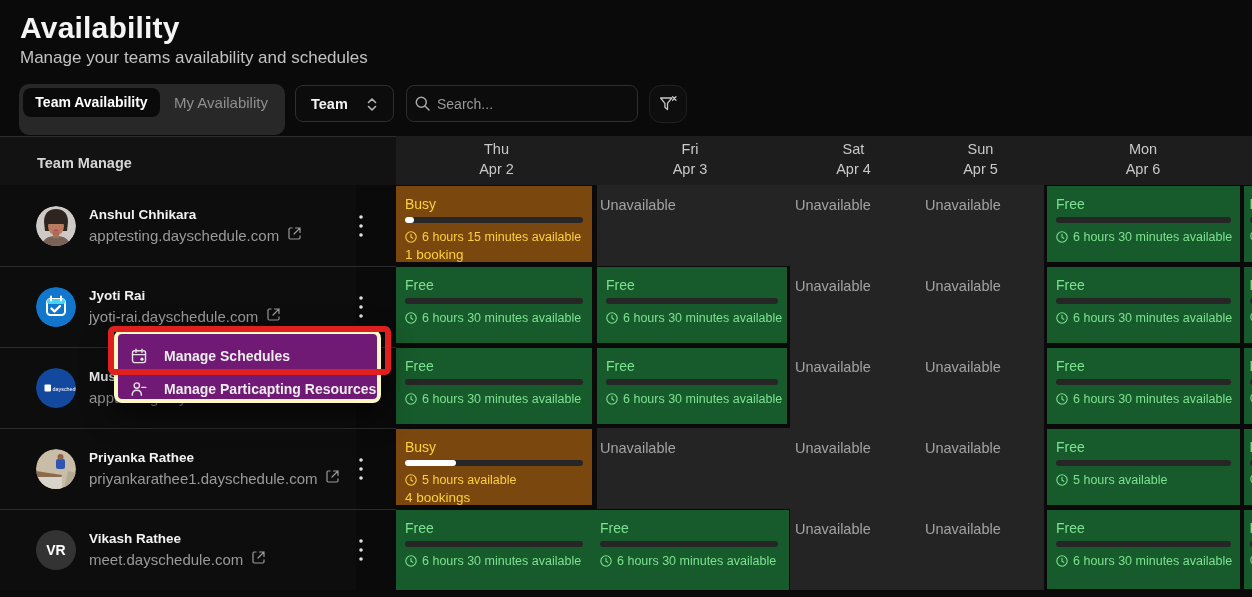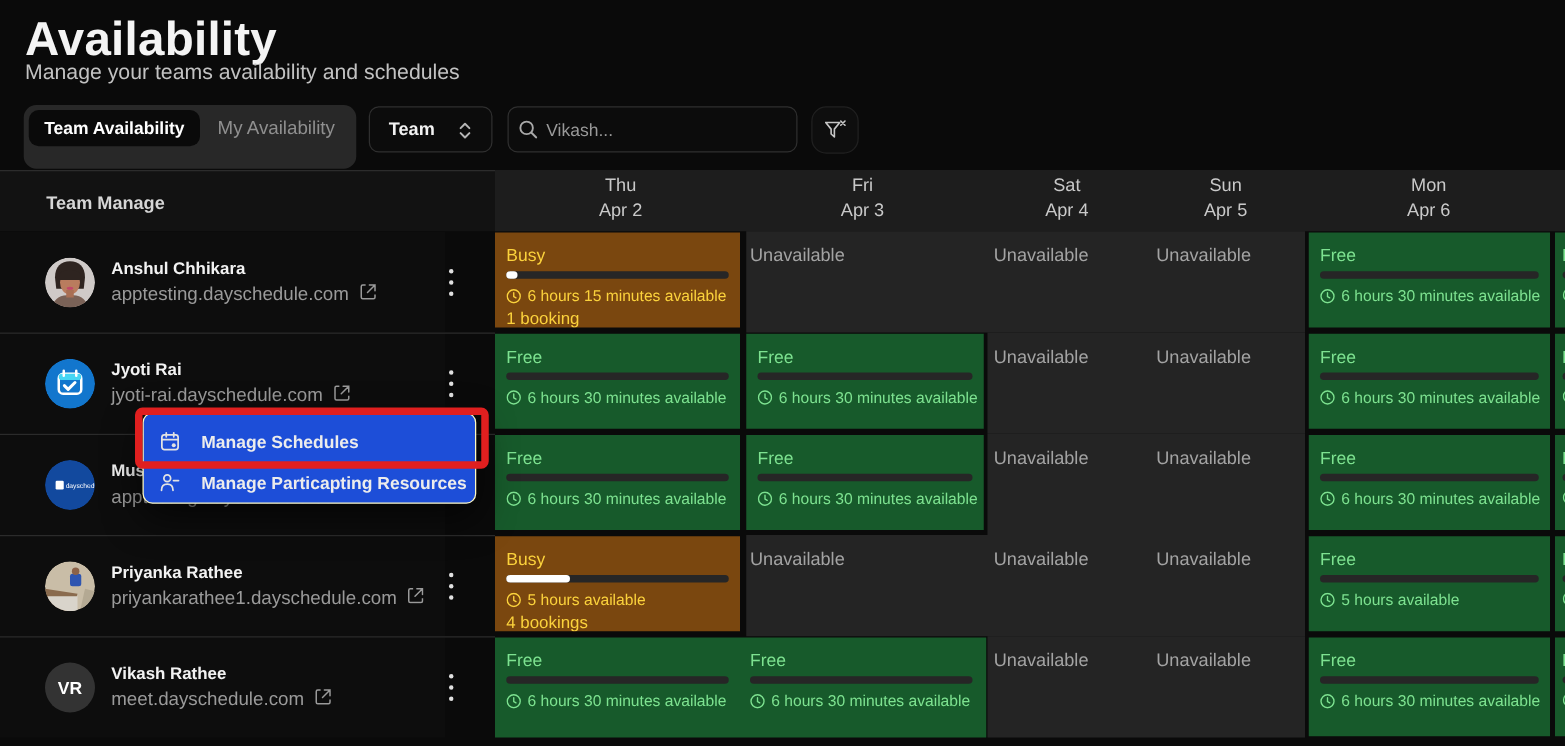--- a/index.html
+++ b/index.html
@@ -1,18 +1,18 @@
 <!DOCTYPE html>
 <html><head>
 <meta charset="utf-8">
 <style>
 *{margin:0;padding:0;box-sizing:border-box}
 html,body{width:1252px;height:597px;background:#0a0a0a;font-family:"Liberation Sans",sans-serif;overflow:hidden}
 body{position:relative}
-h1{position:absolute;left:20px;top:11px;font-size:38px;font-weight:700;color:#f4f4f4;letter-spacing:.2px}
+h1{position:absolute;left:20px;top:11px;font-size:30px;font-weight:700;color:#f4f4f4;letter-spacing:.2px}
 .sub{position:absolute;left:20px;top:48px;font-size:17px;color:#c2c2c2}
 
 .tabs{position:absolute;left:19px;top:84px;width:266px;height:51px;background:#282828;border-radius:10px}
 .tabA{position:absolute;left:4px;top:3.5px;width:137px;height:29.5px;background:#0a0a0a;border-radius:8px;color:#fff;font-size:14px;font-weight:700;display:flex;align-items:center;justify-content:center}
 .tabB{position:absolute;left:141px;top:0;width:122px;height:36.5px;color:#8f8f8f;font-size:15px;font-weight:400;display:flex;align-items:center;justify-content:center}
 .sel{position:absolute;left:295px;top:85px;width:99px;height:37px;background:#0c0c0c;border:1px solid #2f2f2f;border-radius:8px;display:flex;align-items:center}
 .sel b{color:#f2f2f2;font-size:14.5px;margin-left:15px}
 .srch{position:absolute;left:406px;top:85px;width:232px;height:37px;background:#0c0c0c;border:1px solid #2f2f2f;border-radius:8px;display:flex;align-items:center;color:#999;font-size:14px}
 .fbtn{position:absolute;left:649px;top:85px;width:38px;height:38px;background:#0e0e0e;border:1px solid #202020;border-radius:12px;display:flex;align-items:center;justify-content:center}
 
@@ -32,21 +32,21 @@
 .busy{background:#7a470f;color:#fbd23c}
 .free{background:#175a2b;color:#7de290}
 .unav{position:absolute;background:#242424}
 .ulab{position:absolute;top:12px;font-size:14.5px;color:#a3a3a3}
 .ct{position:absolute;left:9px;top:10px;font-size:14px;font-weight:500}
 .bar{position:absolute;left:9px;top:31px;height:6px;border-radius:3px;background:#262626}
 .fill{position:absolute;left:0;top:0;height:6px;border-radius:3px;background:#fff}
 .det{position:absolute;left:9px;top:44px;font-size:12.5px;display:flex;align-items:center;gap:5px;white-space:nowrap}
 .bk{position:absolute;left:9px;top:61px;font-size:13.5px;white-space:nowrap}
 
-.pop{position:absolute;left:114px;top:330px;width:267px;height:73px;background:#1d4ed8;border:1px solid #fef9c3;border-radius:8px;box-shadow:0 10px 30px rgba(0,0,0,.65);z-index:40}
+.pop{position:absolute;left:114px;top:330px;width:267px;height:73px;background:#701a75;border:4px solid #fef9c3;border-radius:8px;box-shadow:0 10px 30px rgba(0,0,0,.65);z-index:40}
 .pitem{position:absolute;left:0;width:100%;height:33px;display:flex;align-items:center;color:#ececec;font-size:14px;font-weight:700;white-space:nowrap}
 .pitem svg{margin-left:13px;margin-right:17px}
 .rbox{position:absolute;left:108px;top:326px;width:283px;height:49px;border:6px solid #e01f1f;border-radius:6px;z-index:50}
 </style>
 </head>
 <body>
 <h1>Availability</h1>
 <div class="sub">Manage your teams availability and schedules</div>
 
 <div class="tabs">
@@ -57,21 +57,21 @@
     <b>Team</b>
   <svg style="position:absolute;left:69px;top:11px" width="14" height="15" viewBox="0 0 14 15" fill="none" stroke="#b5b5b5" stroke-width="1.6" stroke-linecap="round" stroke-linejoin="round">
       <path d="M3.5 5.5L7 2l3.5 3.5M3.5 9.5L7 13l3.5-3.5"></path>
     </svg>
 </div>
 <div class="srch">
   <svg style="margin-left:8px;margin-right:7px" width="15" height="15" viewBox="0 0 15 15" fill="none" stroke="#a9a9a9" stroke-width="1.5">
       <circle cx="6.3" cy="6.3" r="5"></circle>
       <path d="M10.2 10.2L14 14" stroke-linecap="round"></path>
     </svg>
-  <span>Vikash...</span>
+  <span>Search...</span>
 </div>
 <div class="fbtn">
   <svg width="20" height="20" viewBox="0 0 20 20" fill="none" stroke="#c6c6c6" stroke-width="1.3" stroke-linejoin="round">
       <path d="M2.6 4h11.2l-4.3 5.3v6.2l-2.6-2.3V9.3z"></path>
       <path d="M14.6 2.8l3.4 3.4M18 2.8l-3.4 3.4" stroke-linecap="round"></path>
     </svg>
 </div>
 
 <div class="thL">
     <span>Team Manage</span>

